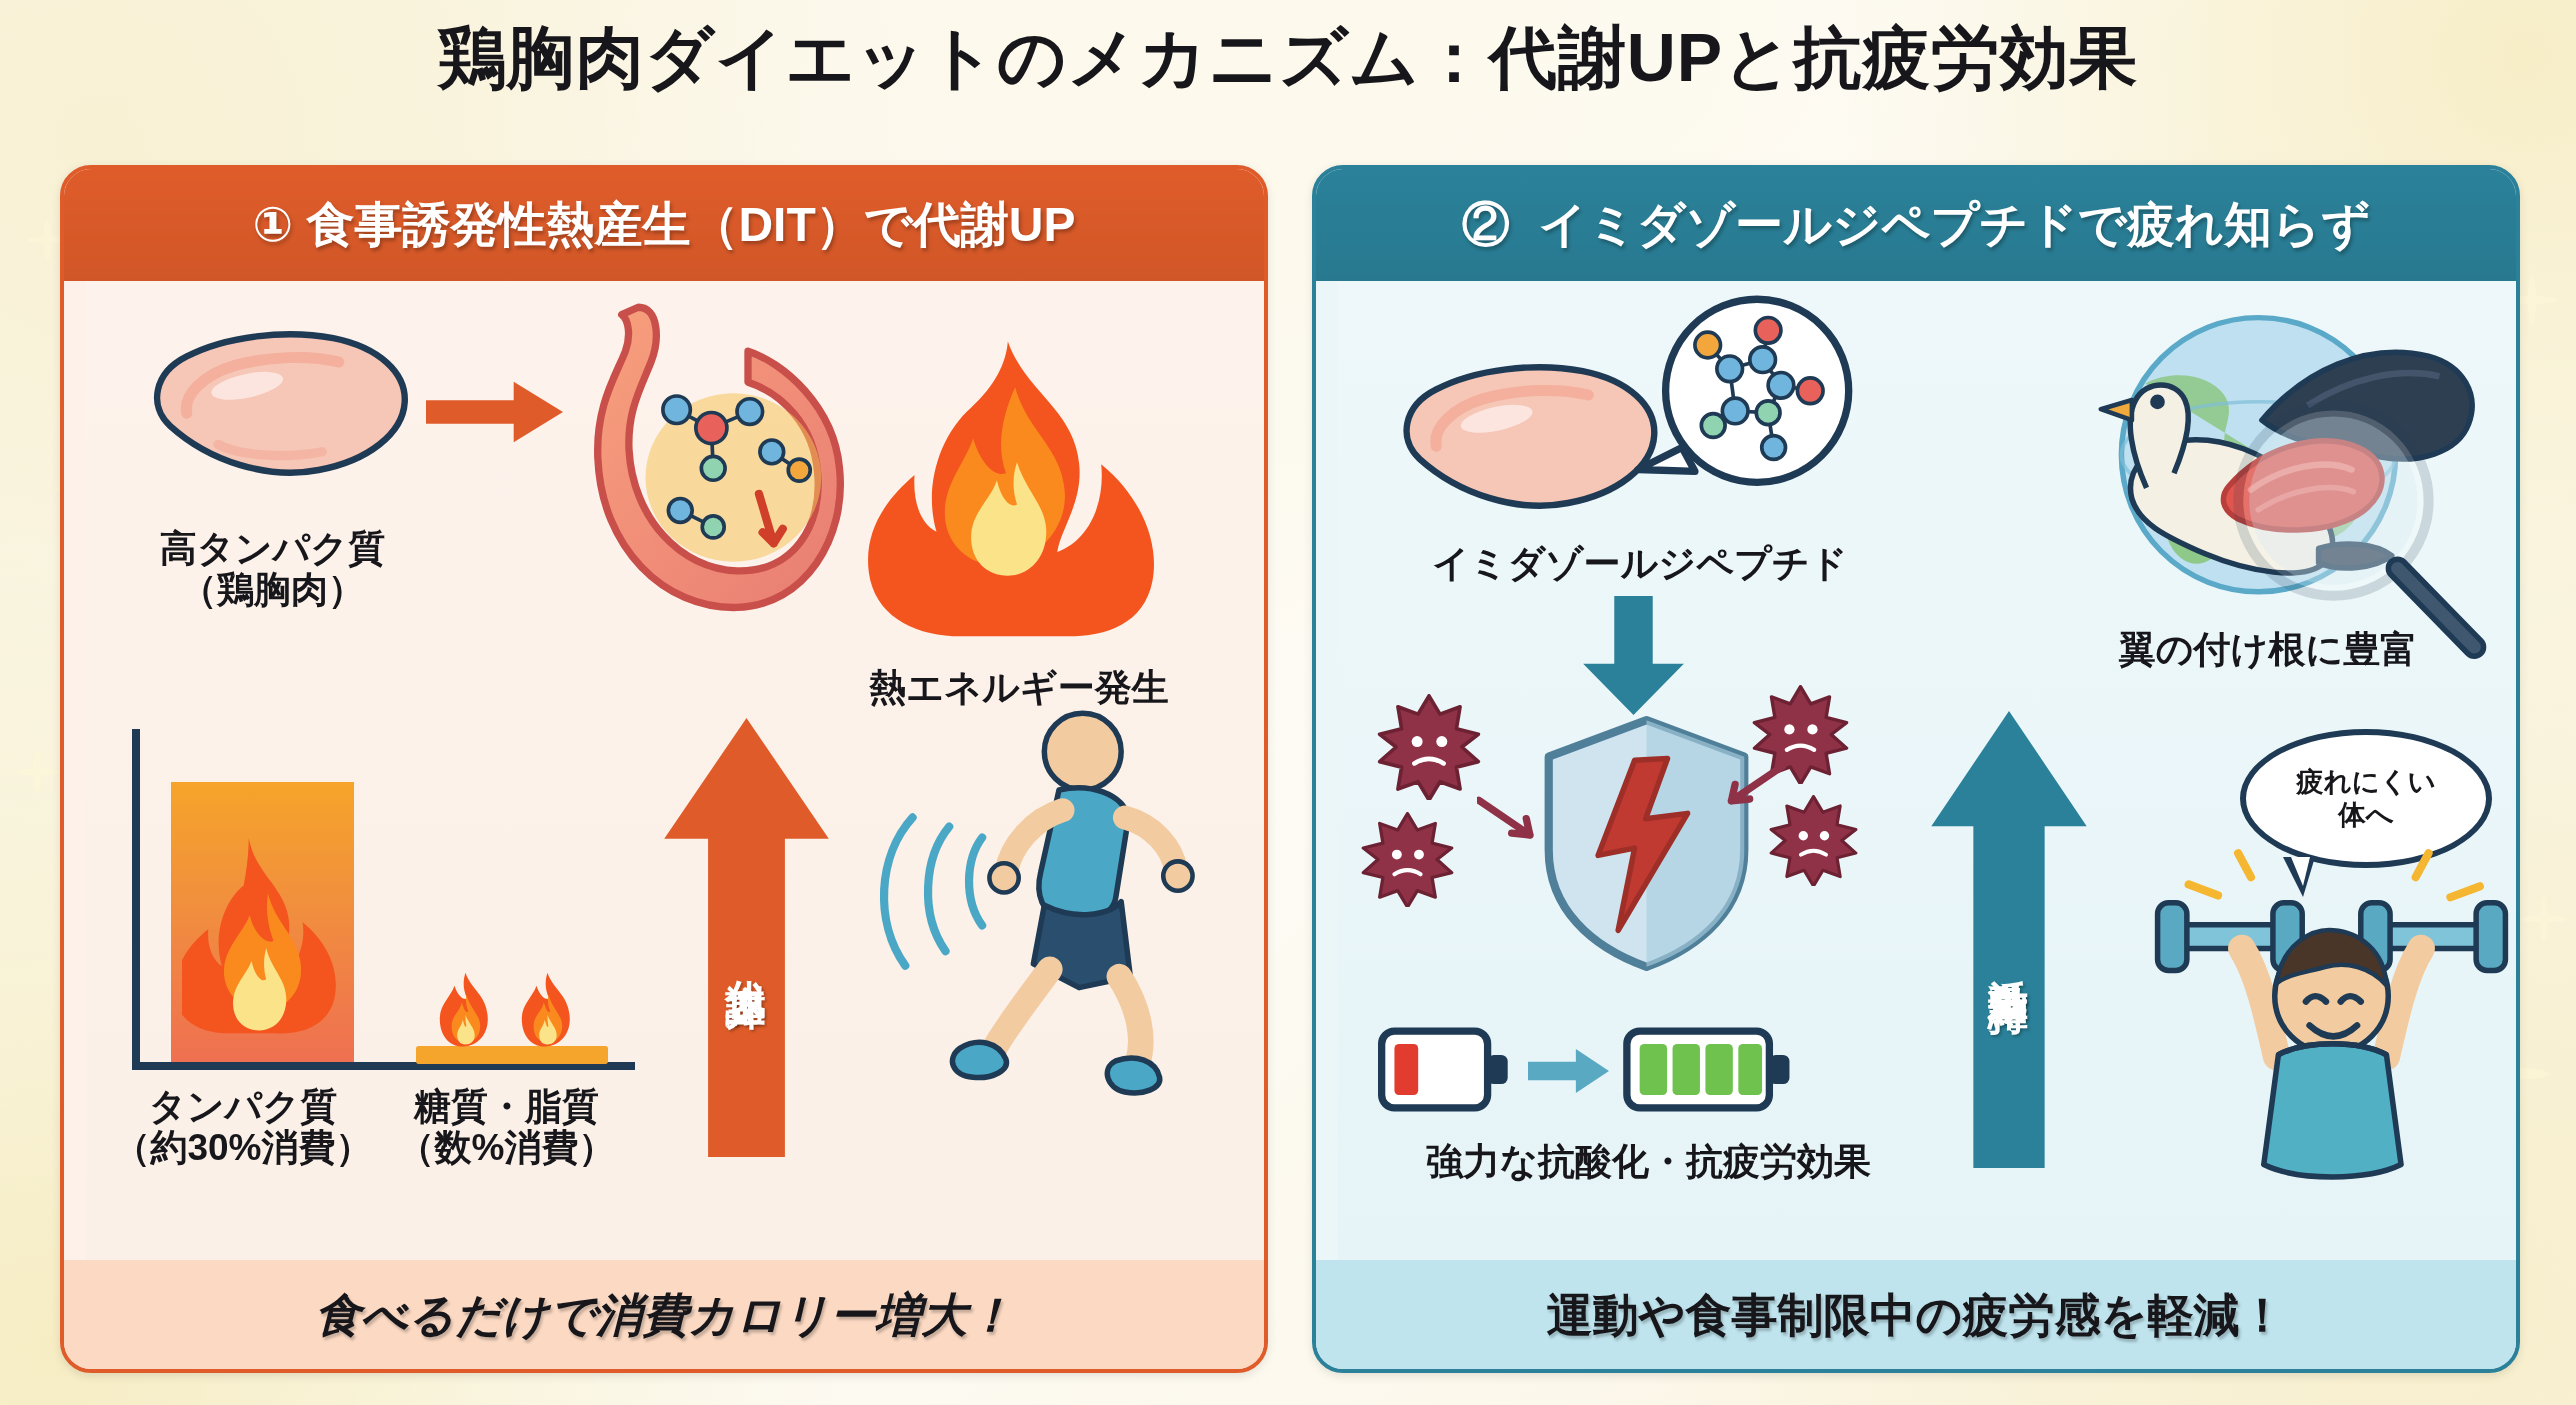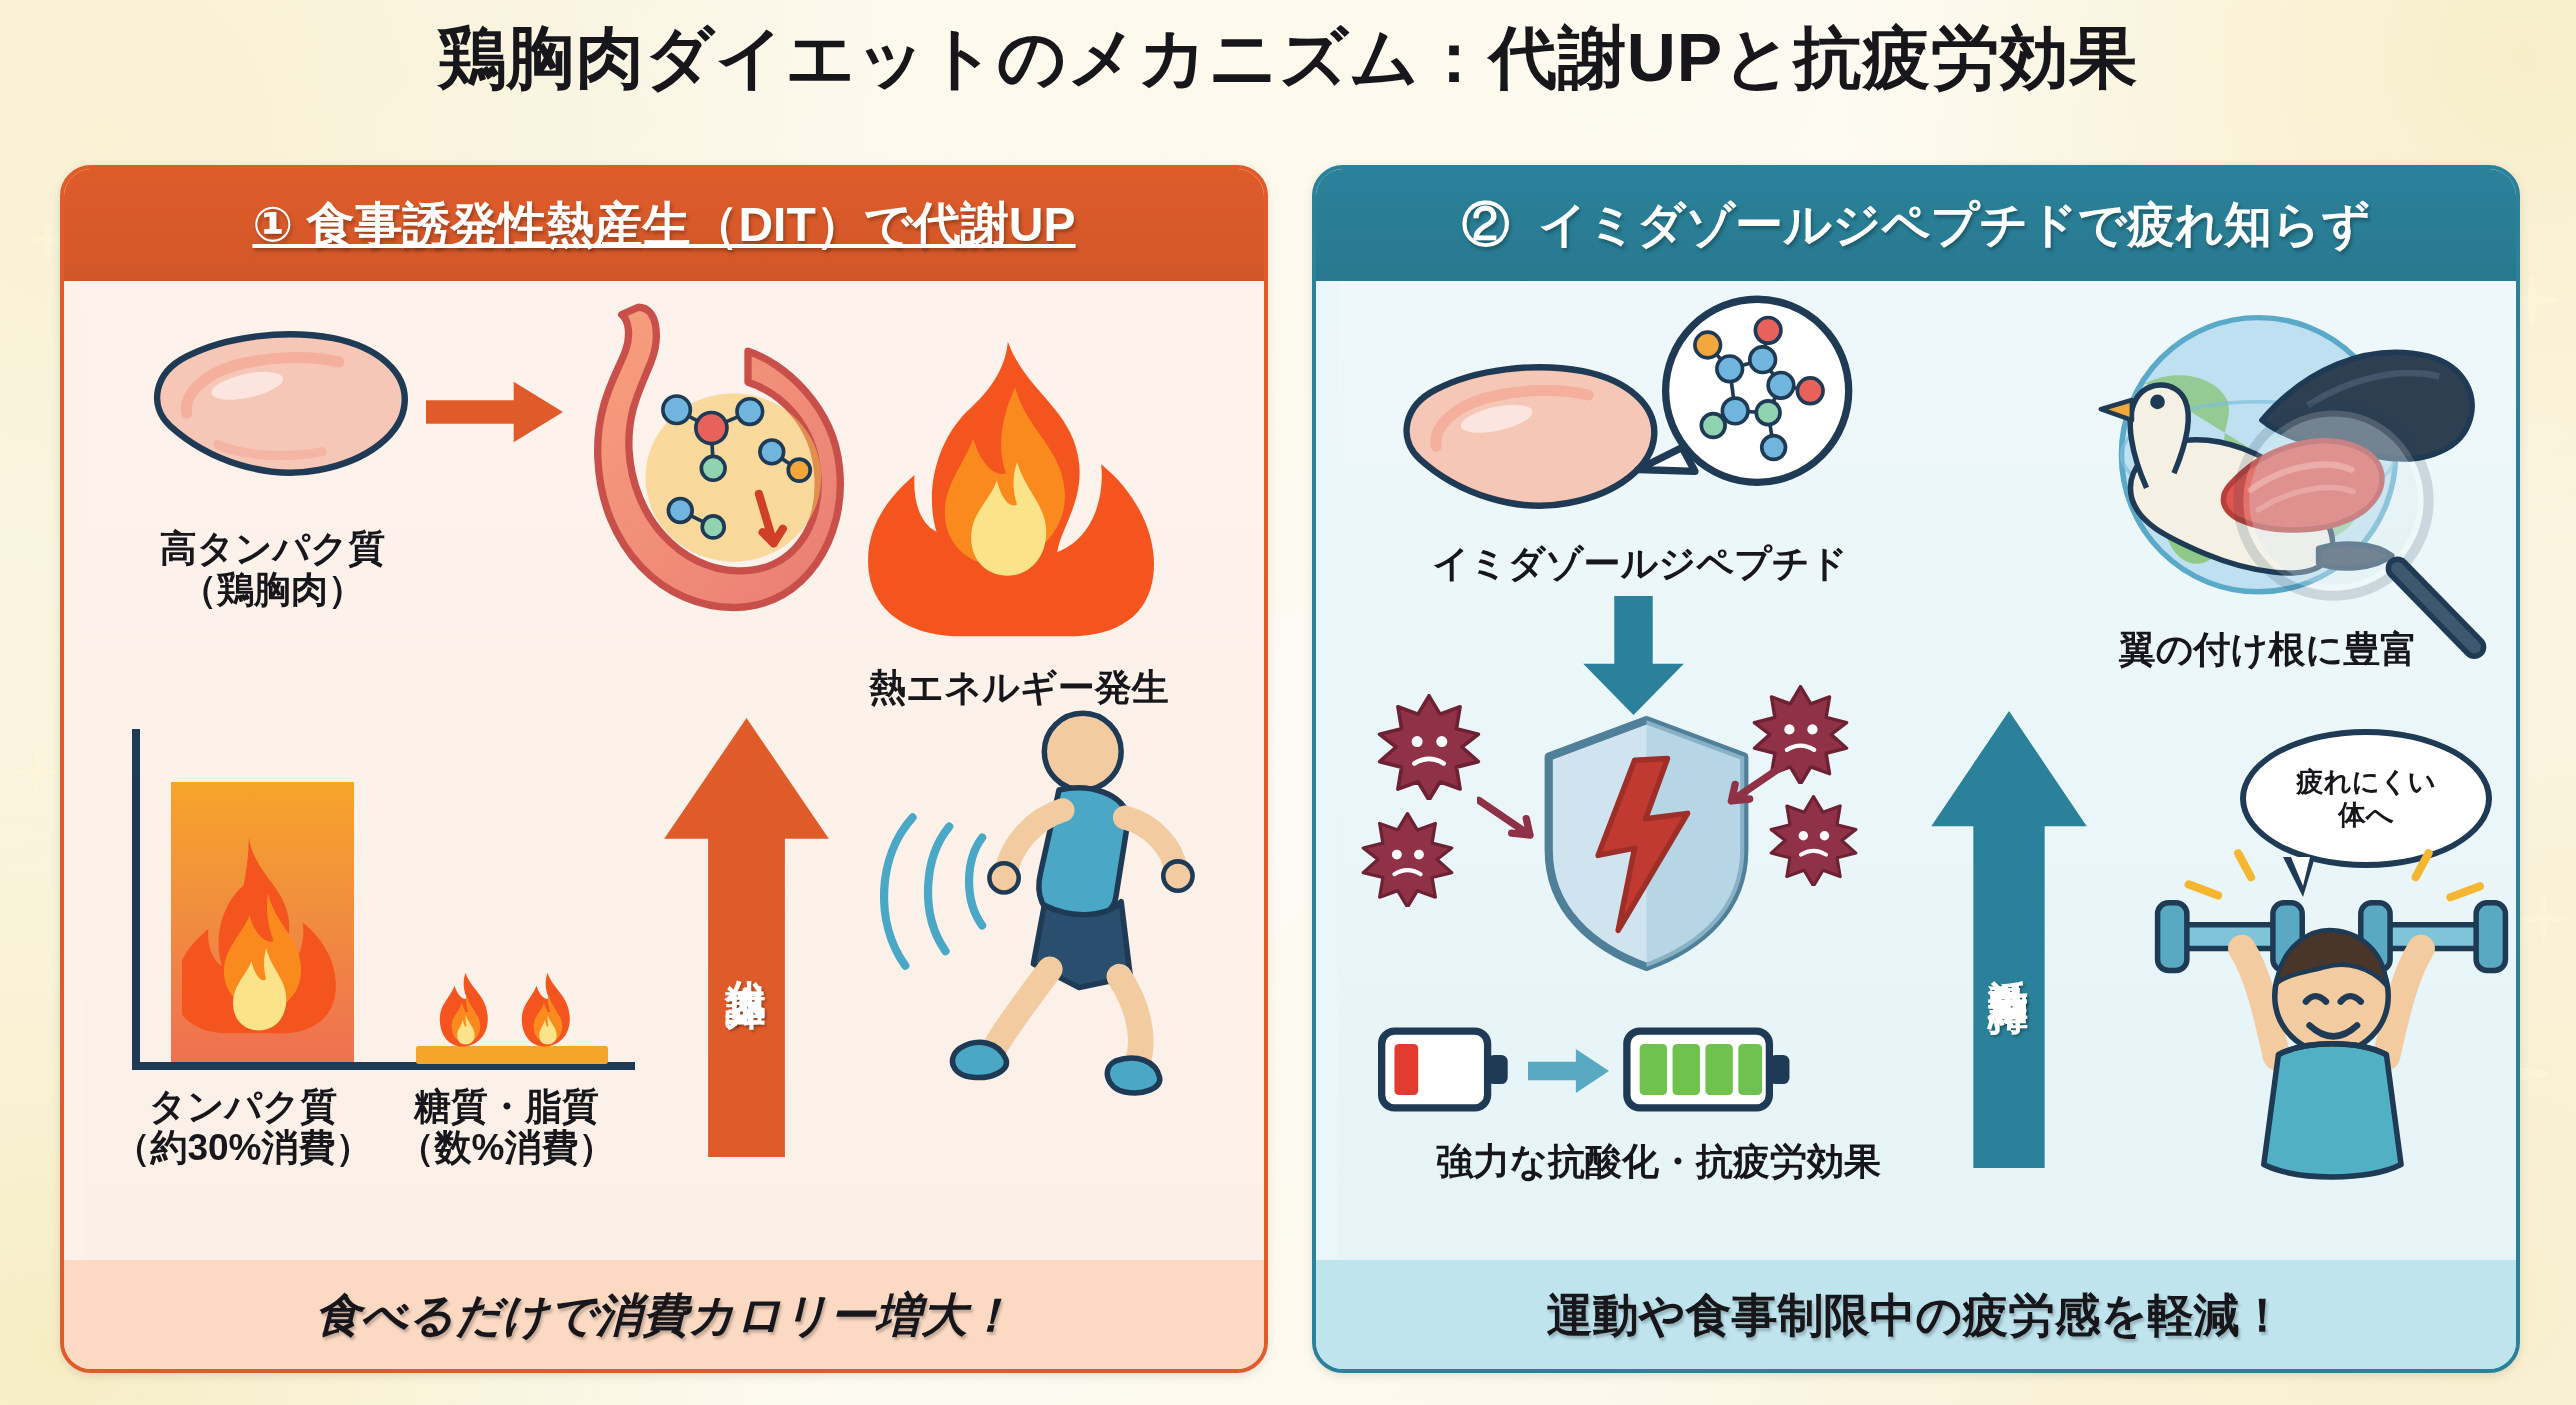--- a/index.html
+++ b/index.html
@@ -54,21 +54,21 @@
   .panel.left  { left: 60px;  border: 4.6px solid #df5c2a; background: #fdf1ea; }
   .panel.right { left: 1312px; border: 4.6px solid #2a8199; background: #eaf6f8; }
 
   .panel-header {
     height: 112px;
     display: flex; align-items: center; justify-content: center;
     font-size: 48px; font-weight: bold; color: #ffffff;
     text-shadow: 1.8px 2.7px 3.7px rgba(0,0,0,.28);
     white-space: nowrap;
   }
-  .left  .panel-header { background: linear-gradient(180deg,#e2643200,#00000010), #df5c2a; text-decoration: underline; }
+  .left  .panel-header { background: linear-gradient(180deg,#e2643200,#00000010), #df5c2a; }
   .right .panel-header { background: linear-gradient(180deg,#2a819900,#00000010), #2a8199; font-family: Liberation Mono, monospace; }
 
   .panel-body { position: relative; height: 979px; margin-left: 22px; }
   .left  .panel-body { background: linear-gradient(180deg,#fdf3ec 0%, #fbf0e7 100%); }
   .right .panel-body { background: linear-gradient(180deg,#eef8fa 0%, #e6f4f7 100%); }
 
   .panel-footer {
     height: 112px;
     display: flex; align-items: center; justify-content: center;
     font-size: 46px; font-weight: bold; color: #16161b;
@@ -465,21 +465,21 @@
       <svg style="position:absolute; left:245px; top:5.5px;" width="174" height="95" viewBox="0 0 190 104">
         <rect x="4" y="10" width="156" height="84" rx="14" fill="#fff" stroke="#1e3a54" stroke-width="8"></rect>
         <rect x="160" y="36" width="22" height="32" rx="7" fill="#1e3a54"></rect>
         <rect x="18" y="24" width="30" height="56" rx="5" fill="#6fc24d"></rect>
         <rect x="54" y="24" width="30" height="56" rx="5" fill="#6fc24d"></rect>
         <rect x="90" y="24" width="30" height="56" rx="5" fill="#6fc24d"></rect>
         <rect x="126" y="24" width="26" height="56" rx="5" fill="#6fc24d"></rect>
       </svg>
     </div>
 
-    <div class="cap" style="left:28px; top:860px; width:585px;">
+    <div class="cap" style="left:18px; top:860px; width:585px;">
       <span>強力な抗酸化・抗疲労効果</span>
     </div>
 
     
     <div class="vert-arrow" style="left:593px; top:430px; width:156px; height:457px;">
       <svg style="position:absolute; left:0; top:0;" width="156" height="457" viewBox="0 0 170 500">
         <path d="M85 0 L170 126 H124 V500 H46 V126 H0 Z" fill="#2a8199"></path>
       </svg>
       <div class="vtext">活動量維持！</div>
     </div>

